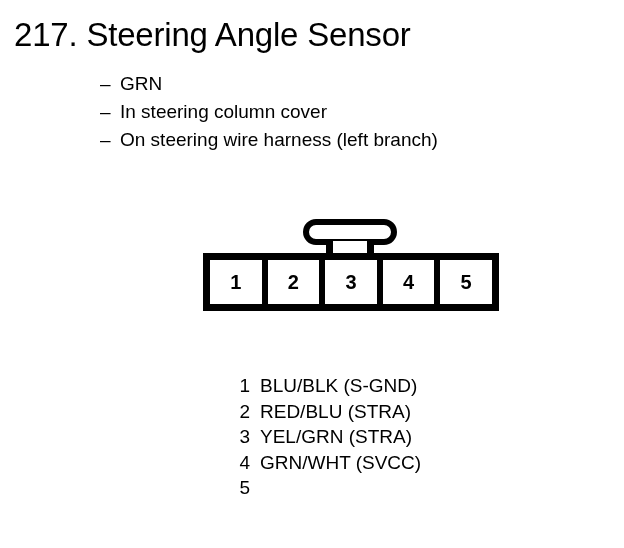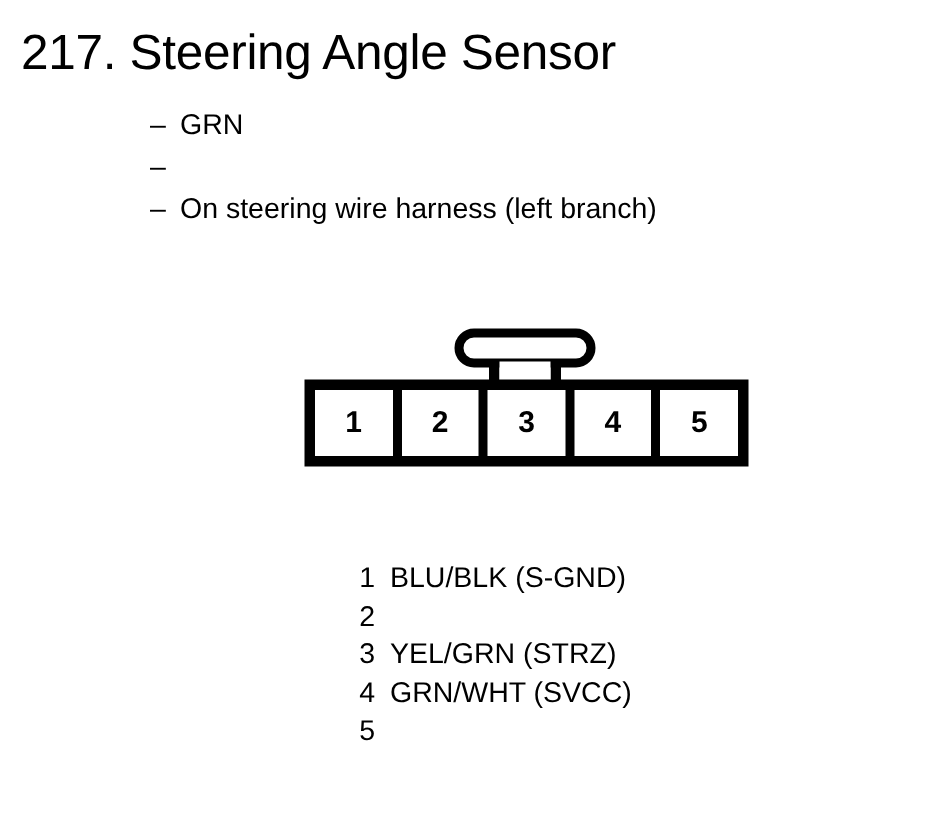--- a/index.html
+++ b/index.html
@@ -147,20 +147,21 @@
 
 <div class="notes">
 
   <div class="note-line">
     <span class="note-dash">–</span>
     <span class="note-text">GRN</span>
   </div>
 
   <div class="note-line">
     <span class="note-dash">–</span>
+    <span class="note-text">In steering column cover</span>
   </div>
 
   <div class="note-line">
     <span class="note-dash">–</span>
     <span class="note-text">On steering wire harness (left branch)</span>
   </div>
 
 </div>
 
 <div class="connector-wrap">
@@ -182,25 +183,26 @@
 
 <div class="legend">
 
   <div class="legend-row">
     <span class="legend-num">1</span>
     <span class="legend-desc">BLU/BLK (S-GND)</span>
   </div>
 
   <div class="legend-row">
     <span class="legend-num">2</span>
+    <span class="legend-desc">RED/BLU (STRA)</span>
   </div>
 
   <div class="legend-row">
     <span class="legend-num">3</span>
-    <span class="legend-desc">YEL/GRN (STRZ)</span>
+    <span class="legend-desc">YEL/GRN (STRA)</span>
   </div>
 
   <div class="legend-row">
     <span class="legend-num">4</span>
     <span class="legend-desc">GRN/WHT (SVCC)</span>
   </div>
 
   <div class="legend-row">
     <span class="legend-num">5</span>
   </div>

